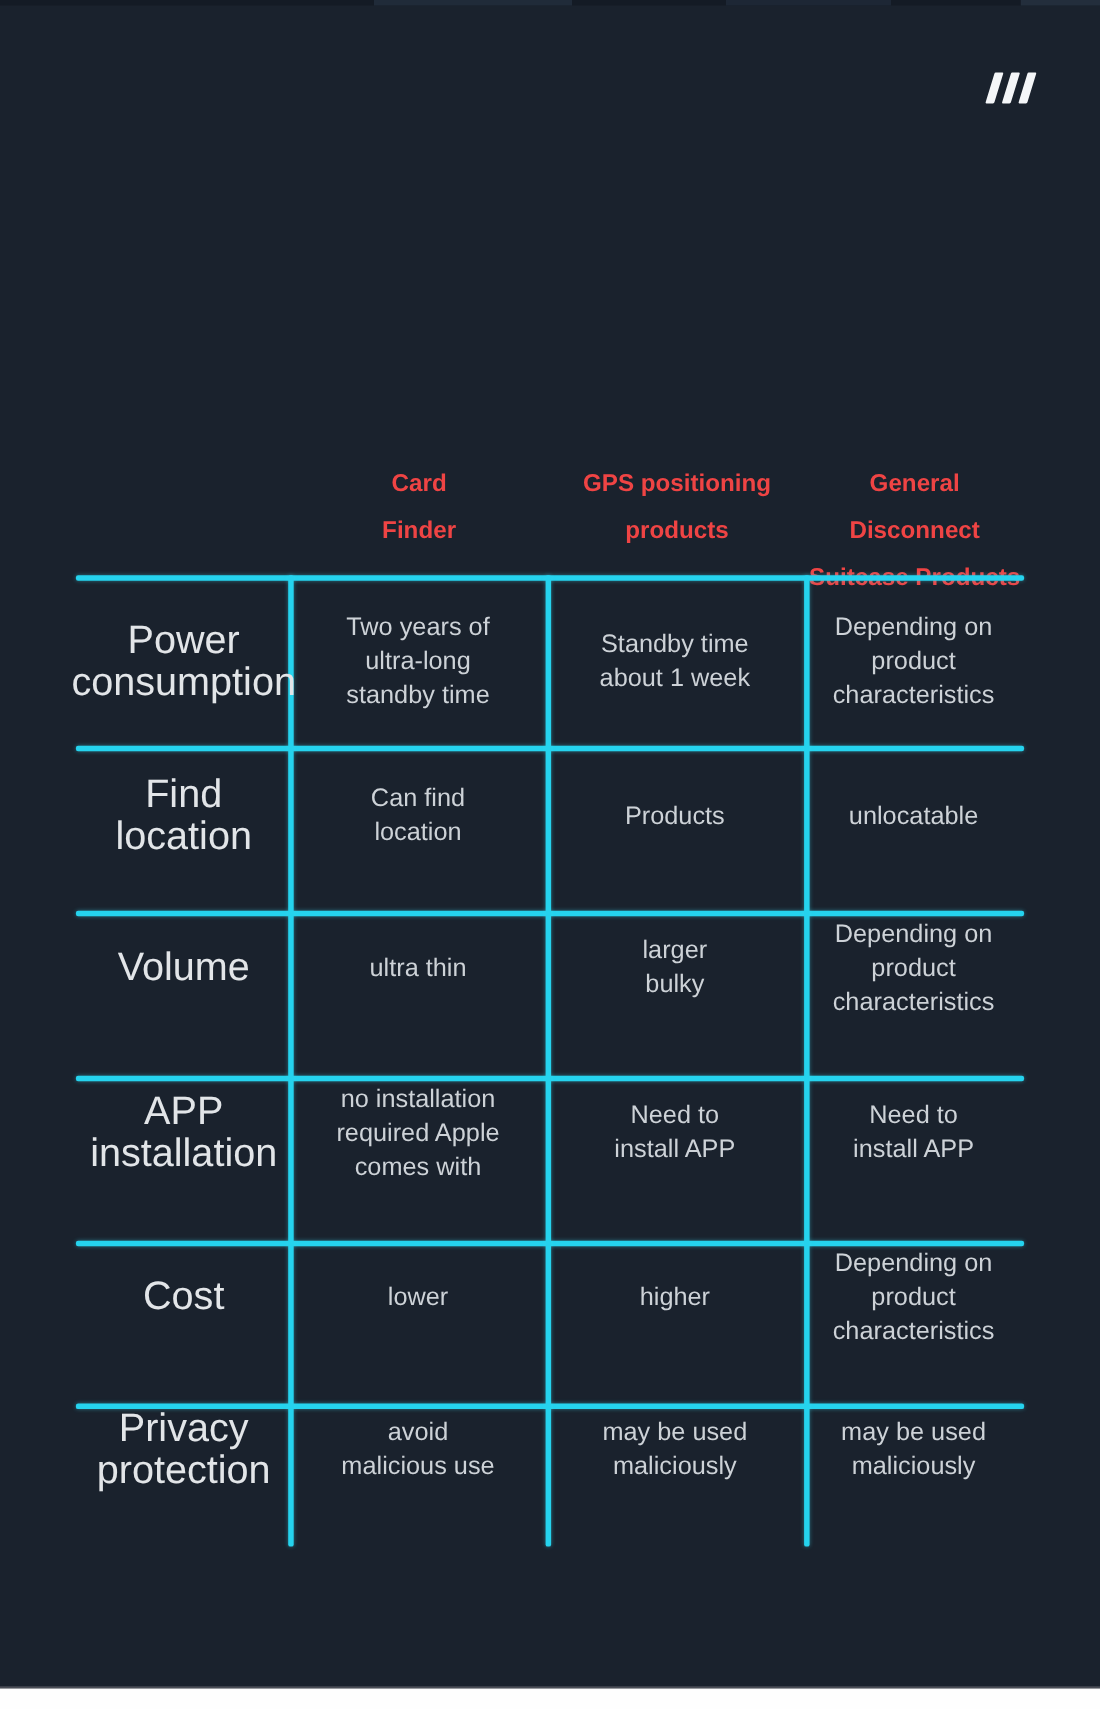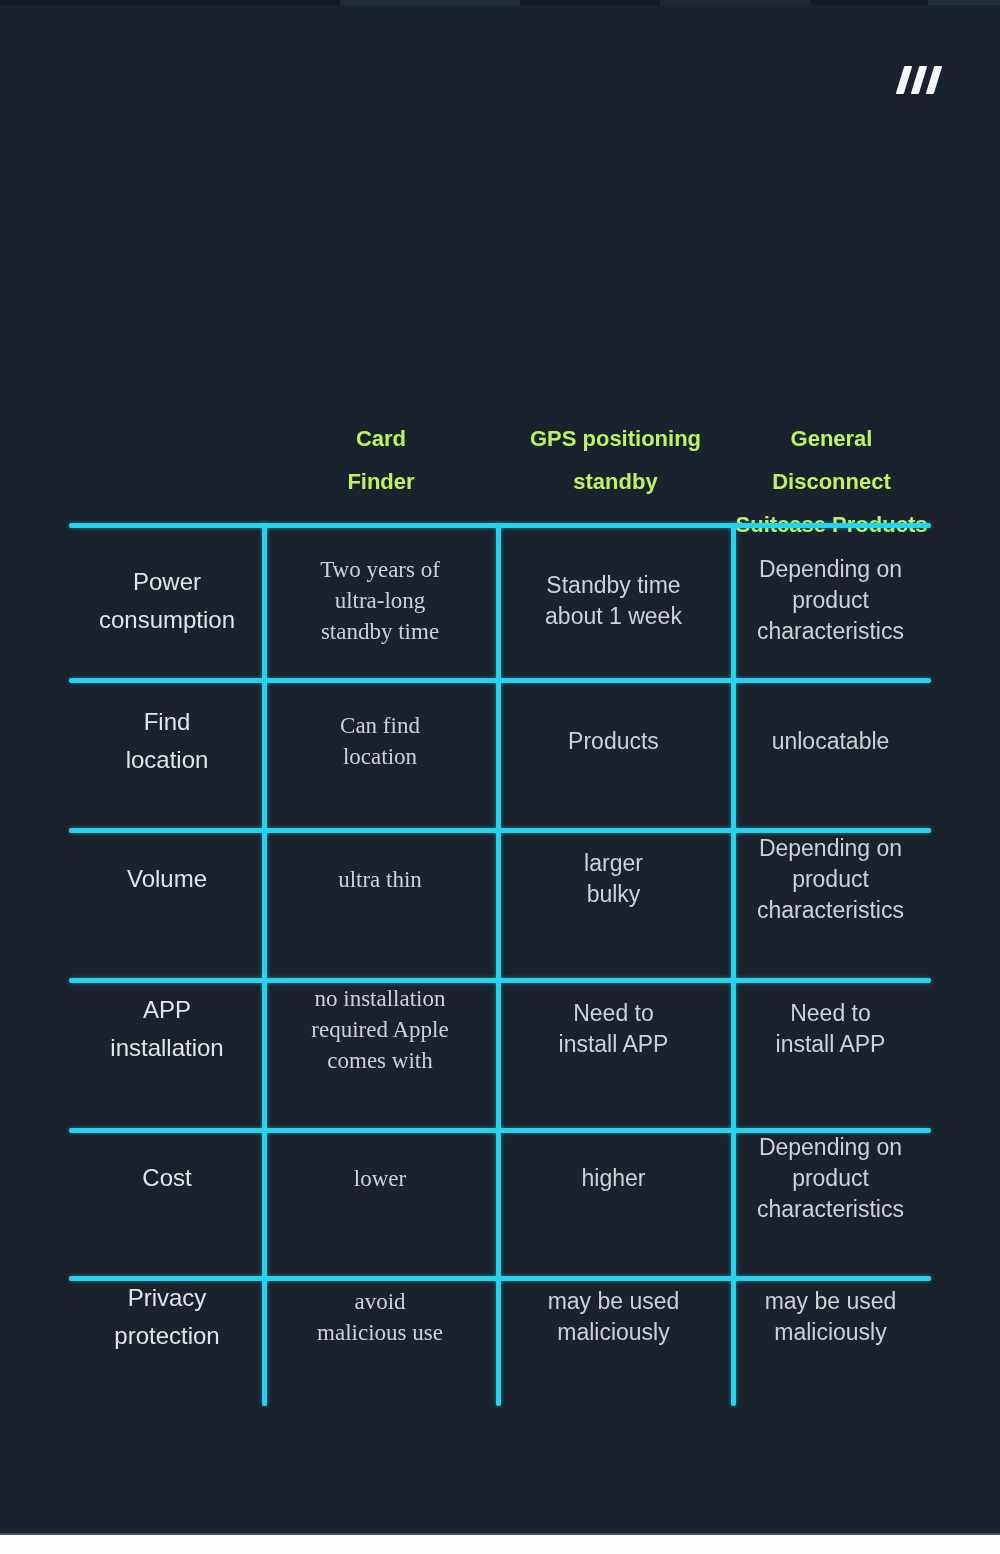--- a/index.html
+++ b/index.html
@@ -33,21 +33,21 @@
     font-size: 57px; font-weight: bold; line-height: 96px;
     letter-spacing: 0.5px;
   }
 
   
   .col-headers {
     position: absolute; top: 417px; left: 264px; width: 666px;
     display: flex;
   }
   .col-header {
-    color: #bef264; font-size: 22px; font-weight: bold;
+    color: #ef4444; font-size: 22px; font-weight: bold;
     line-height: 43px; text-align: center; white-space: pre-line;
   }
   .col-header.c1 { width: 234px; }
   .col-header.c2 { width: 235px; }
   .col-header.c3 { width: 197px; }
 
   
   .hline {
     position: absolute; left: 69px; width: 862px; height: 5px;
     background: #25d3ee; border-radius: 2px;
@@ -60,22 +60,22 @@
   }
 
   
   .rows { position: absolute; left: 70px; top: 523px; width: 860px; }
   .trow { display: flex; }
   .cell {
     display: flex; align-items: center; justify-content: center;
     text-align: center; white-space: pre-line;
     color: #cdd2d7; font-size: 23px; line-height: 31px;
   }
-  .cell.c0 { width: 194px; color: #e2e5e8; font-size: 24px; line-height: 38px; }
-  .cell.c1 { width: 232px; font-family: Liberation Serif, serif; }
+  .cell.c0 { width: 194px; color: #e2e5e8; font-size: 36px; line-height: 38px; }
+  .cell.c1 { width: 232px; }
   .cell.c2 { width: 235px; }
   .cell.c3 { width: 199px; }
 
   
   .bottom-divider { position: absolute; left: 0; top: 1533px; width: 1000px; height: 2px; background: #4b4e57; }
   .bottom-bar { position: absolute; left: 0; top: 1535px; width: 1000px; height: 19px; background: #fefefe; }
 </style>
 </head>
 <body>
 
@@ -91,21 +91,21 @@
     <span class="bar"></span>
     <span class="bar"></span>
     <span class="bar"></span>
   </div>
 
 
   <div class="col-headers">
     <div class="col-header c1">Card
 Finder</div>
     <div class="col-header c2">GPS positioning
-standby</div>
+products</div>
     <div class="col-header c3">General Disconnect
 Suitcase Products</div>
   </div>
 
   <div class="hline" style="top:523px"></div>
   <div class="hline" style="top:678px"></div>
   <div class="hline" style="top:828px"></div>
   <div class="hline" style="top:978px"></div>
   <div class="hline" style="top:1128px"></div>
   <div class="hline" style="top:1276px"></div>

